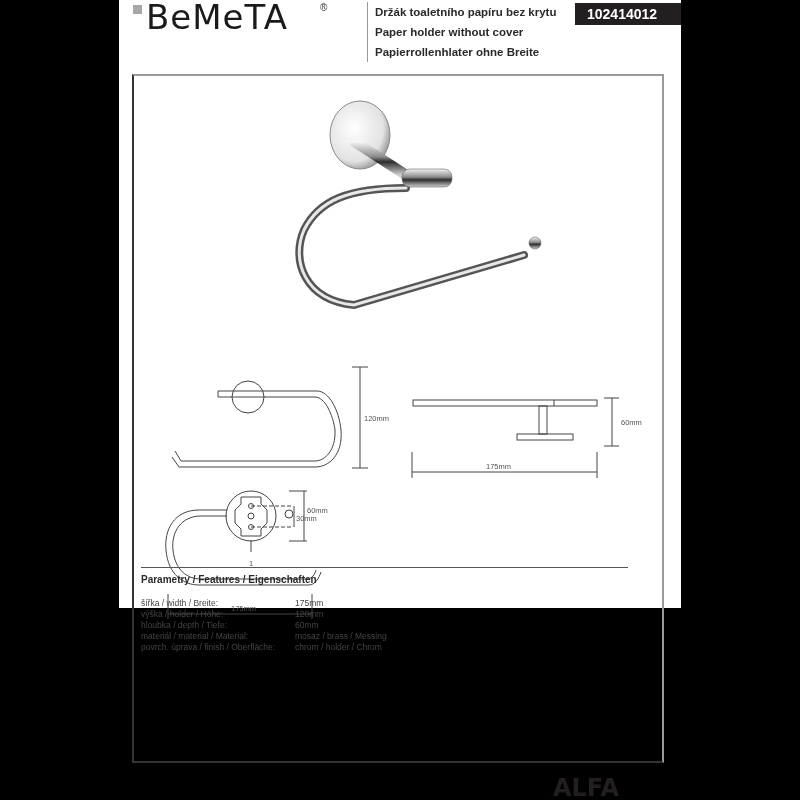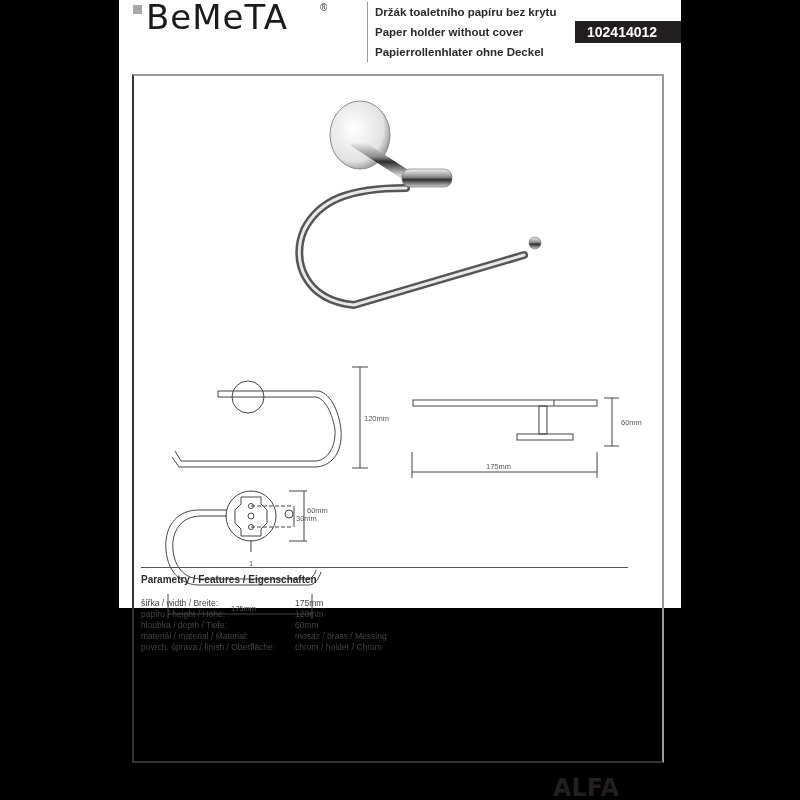--- a/index.html
+++ b/index.html
@@ -14,21 +14,21 @@
   .logo-square { position: absolute; left: 0; top: 5px; width: 9px; height: 9px; background: #a7a7a7; }
   .logo-text {
     position: absolute; left: 13px; top: -3px; font-size: 34px; letter-spacing: 1px;
     color: #1a1a1a; font-family: "DejaVu Sans", sans-serif; font-weight: normal; white-space: nowrap;
   }
   .logo-reg { position: absolute; left: 187px; top: 2px; font-size: 10px; color: #333; }
   .sep { position: absolute; left: 248px; top: 2px; width: 1px; height: 60px; background: #9a9a9a; }
   .titles { position: absolute; left: 256px; top: 2px; }
   .titles div { font-size: 11.5px; font-weight: bold; color: #2a2a2a; line-height: 20px; white-space: nowrap; }
   .code-badge {
-    position: absolute; left: 456px; top: 21px; width: 106px; height: 22px; background: #231f20;
+    position: absolute; left: 456px; top: 3px; width: 106px; height: 22px; background: #231f20;
     color: #fff; font-weight: bold; font-size: 14px; line-height: 22px; padding-left: 12px; box-sizing: border-box;
   }
   .frame {
     position: absolute; left: 13px; top: 74px; width: 532px; height: 689px;
     border: 2px solid #333; border-right-color: #9a9a9a; border-top-color: #9a9a9a; box-sizing: border-box;
   }
   .drawing { position: absolute; left: 0; top: 0; }
   .feat-rule { position: absolute; left: 22px; top: 567px; width: 487px; height: 1px; background: #555; }
   .feat-title { position: absolute; left: 22px; top: 574px; font-size: 10px; font-weight: bold; color: #2a2a2a; }
   .feat-table { position: absolute; left: 22px; top: 598px; }
@@ -50,21 +50,21 @@
     <div class="logo-square"></div>
     <div class="logo-text">BeMeTA</div>
     <div class="logo-reg">®</div>
   </div>
 
   <div class="sep"></div>
 
   <div class="titles">
     <div>Držák toaletního papíru bez krytu</div>
     <div>Paper holder without cover</div>
-    <div>Papierrollenhlater ohne Deckel</div>
+    <div>Papierrollenhlater ohne Breite</div>
   </div>
 
   <div class="code-badge">102414012</div>
 
   <div class="frame"></div>
 
   <svg class="drawing" width="562" height="800" viewBox="0 0 562 800">
 
     <g>
       <defs>
@@ -142,21 +142,21 @@
 
   <div class="feat-rule"></div>
   <div class="feat-title">Parametry / Features / Eigenschaften</div>
 
   <div class="feat-table">
     <div class="feat-row">
       <span class="feat-label">šířka / width / Breite:</span>
       <span class="feat-value">175mm</span>
     </div>
     <div class="feat-row">
-      <span class="feat-label">papíru / height / Höhe:</span>
+      <span class="feat-label">výška / holder / Höhe:</span>
       <span class="feat-value">120mm</span>
     </div>
     <div class="feat-row">
       <span class="feat-label">hloubka / depth / Tiefe:</span>
       <span class="feat-value">60mm</span>
     </div>
     <div class="feat-row">
       <span class="feat-label">materiál / material / Material:</span>
       <span class="feat-value">mosaz / brass / Messing</span>
     </div>

